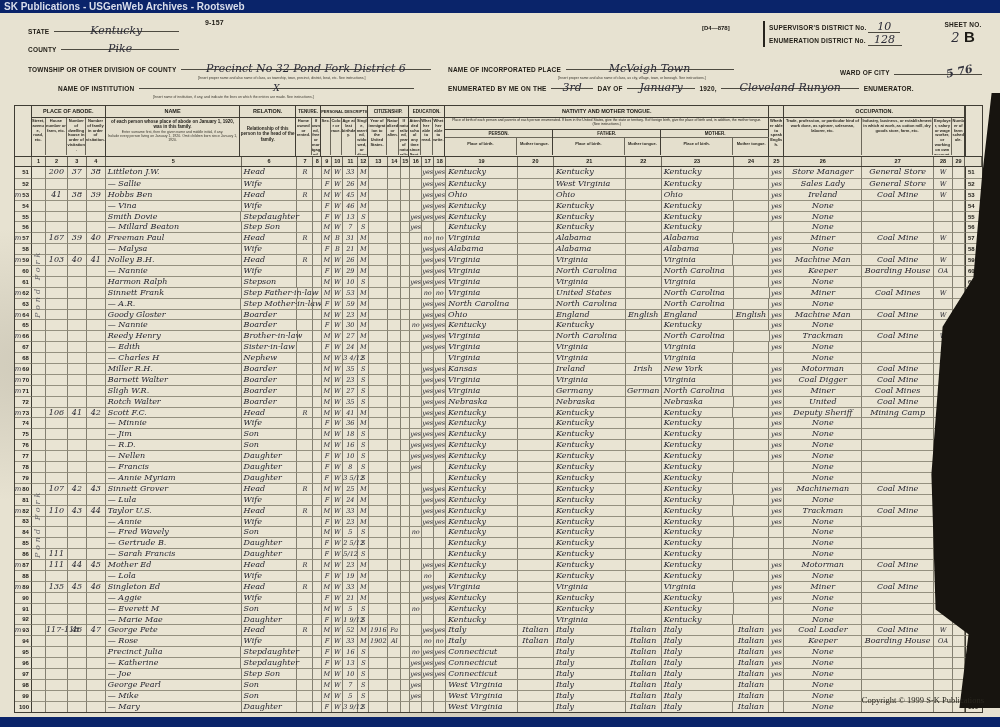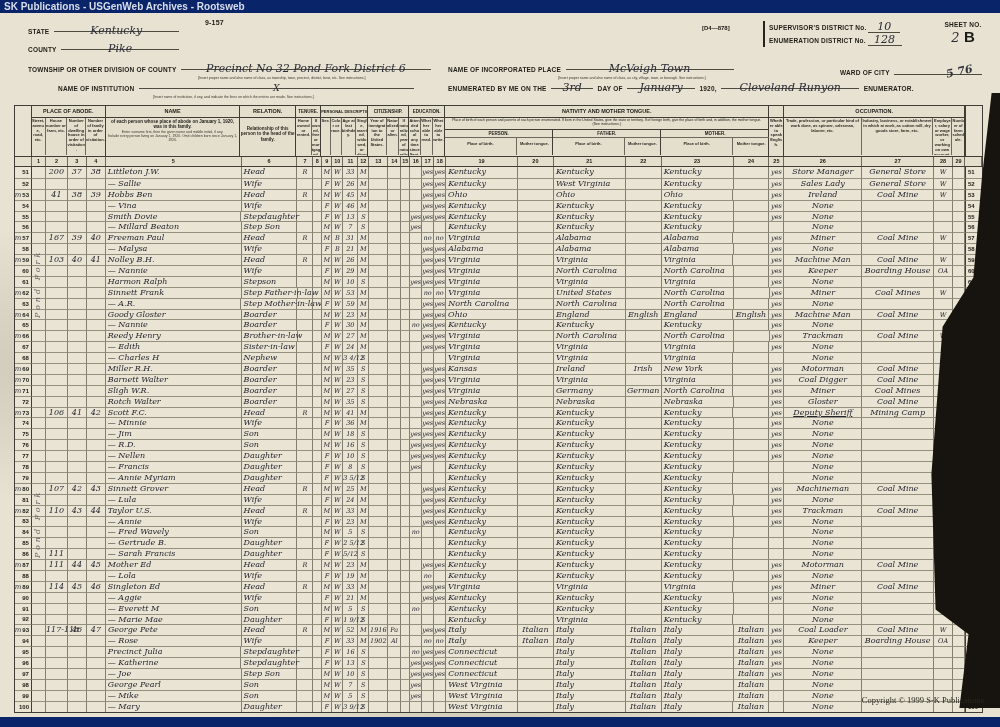--- a/index.html
+++ b/index.html
@@ -1100,21 +1100,21 @@
           <div class="tc hw small" style="width: 12px;"></div>
           <div class="tc hw small" style="width: 12px;">yes</div>
           <div class="tc hw small" style="width: 12px;">yes</div>
           <div class="tc hw left" style="width: 72px;">Nebraska</div>
           <div class="tc hw" style="width: 36px;"></div>
           <div class="tc hw left" style="width: 72px;">Nebraska</div>
           <div class="tc hw" style="width: 36px;"></div>
           <div class="tc hw left" style="width: 72px;">Nebraska</div>
           <div class="tc hw" style="width: 36px;"></div>
           <div class="tc hw small" style="width: 15px;">yes</div>
-          <div class="tc hw" style="width: 78px;">Gloster</div>
+          <div class="tc hw" style="width: 78px;">United</div>
           <div class="tc hw" style="width: 72px;">Coal Mine</div>
           <div class="tc hw small" style="width: 19px;">W</div>
           <div class="tc hw" style="width: 12px;"></div>
           <div class="tc lnum lnum2" style="width: 17px;">
             <span class="no">72</span>
           </div>
         </div>
         <div class="trow">
           <div class="tc lnum" style="width: 17px;">
             <span class="mk">m</span>
@@ -1138,21 +1138,21 @@
           <div class="tc hw small" style="width: 12px;"></div>
           <div class="tc hw small" style="width: 12px;">yes</div>
           <div class="tc hw small" style="width: 12px;">yes</div>
           <div class="tc hw left" style="width: 72px;">Kentucky</div>
           <div class="tc hw" style="width: 36px;"></div>
           <div class="tc hw left" style="width: 72px;">Kentucky</div>
           <div class="tc hw" style="width: 36px;"></div>
           <div class="tc hw left" style="width: 72px;">Kentucky</div>
           <div class="tc hw" style="width: 36px;"></div>
           <div class="tc hw small" style="width: 15px;">yes</div>
-          <div class="tc hw" style="width: 78px; text-decoration: underline;">Deputy Sheriff</div>
+          <div class="tc hw" style="width: 78px;">Deputy Sheriff</div>
           <div class="tc hw" style="width: 72px;">Mining Camp</div>
           <div class="tc hw small" style="width: 19px;">W</div>
           <div class="tc hw" style="width: 12px;"></div>
           <div class="tc lnum lnum2" style="width: 17px;">
             <span class="no">73</span>
           </div>
         </div>
         <div class="trow">
           <div class="tc lnum" style="width: 17px;">
             <span class="no">74</span>
@@ -1710,21 +1710,21 @@
           <div class="tc lnum lnum2" style="width: 17px;">
             <span class="no">88</span>
           </div>
         </div>
         <div class="trow">
           <div class="tc lnum" style="width: 17px;">
             <span class="mk">m</span>
             <span class="no">89</span>
           </div>
           <div class="tc hw" style="width: 14px;"></div>
-          <div class="tc hw" style="width: 22px;">114</div>
+          <div class="tc hw" style="width: 22px;">135</div>
           <div class="tc hw" style="width: 19px;">45</div>
           <div class="tc hw" style="width: 19px;">46</div>
           <div class="tc hw left" style="width: 136px;">Singleton Ed</div>
           <div class="tc hw left" style="width: 56px;">Head</div>
           <div class="tc hw small" style="width: 16px;">R</div>
           <div class="tc hw small" style="width: 9px;"></div>
           <div class="tc hw small" style="width: 10px;">M</div>
           <div class="tc hw small" style="width: 11px;">W</div>
           <div class="tc hw small" style="width: 15px;">33</div>
           <div class="tc hw small" style="width: 11px;">M</div>

